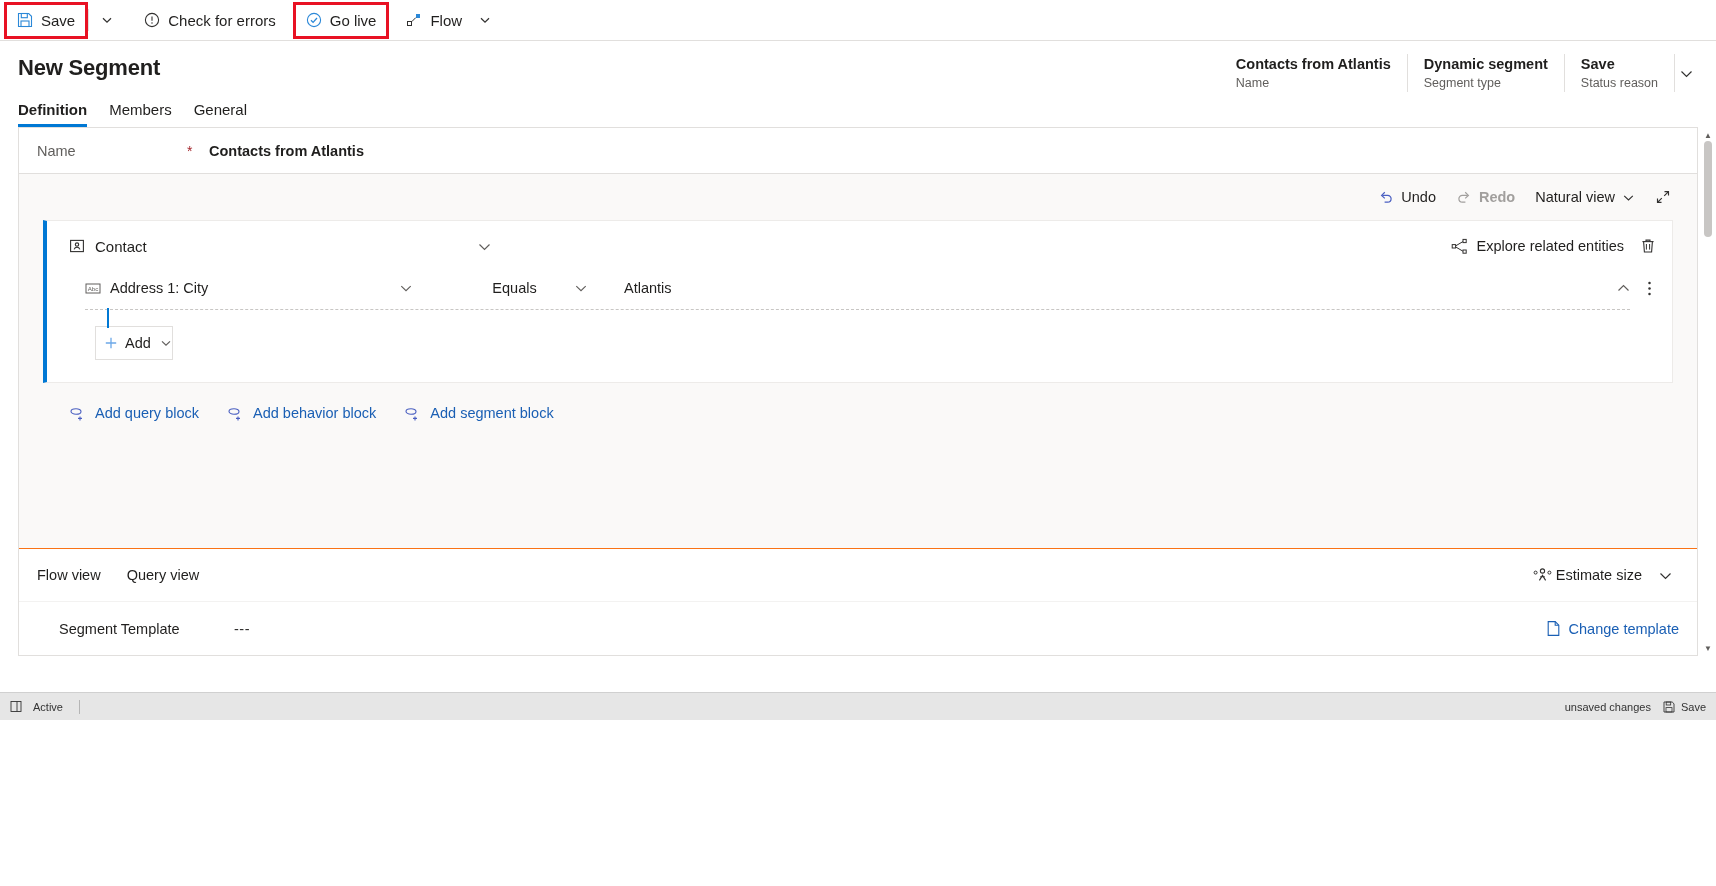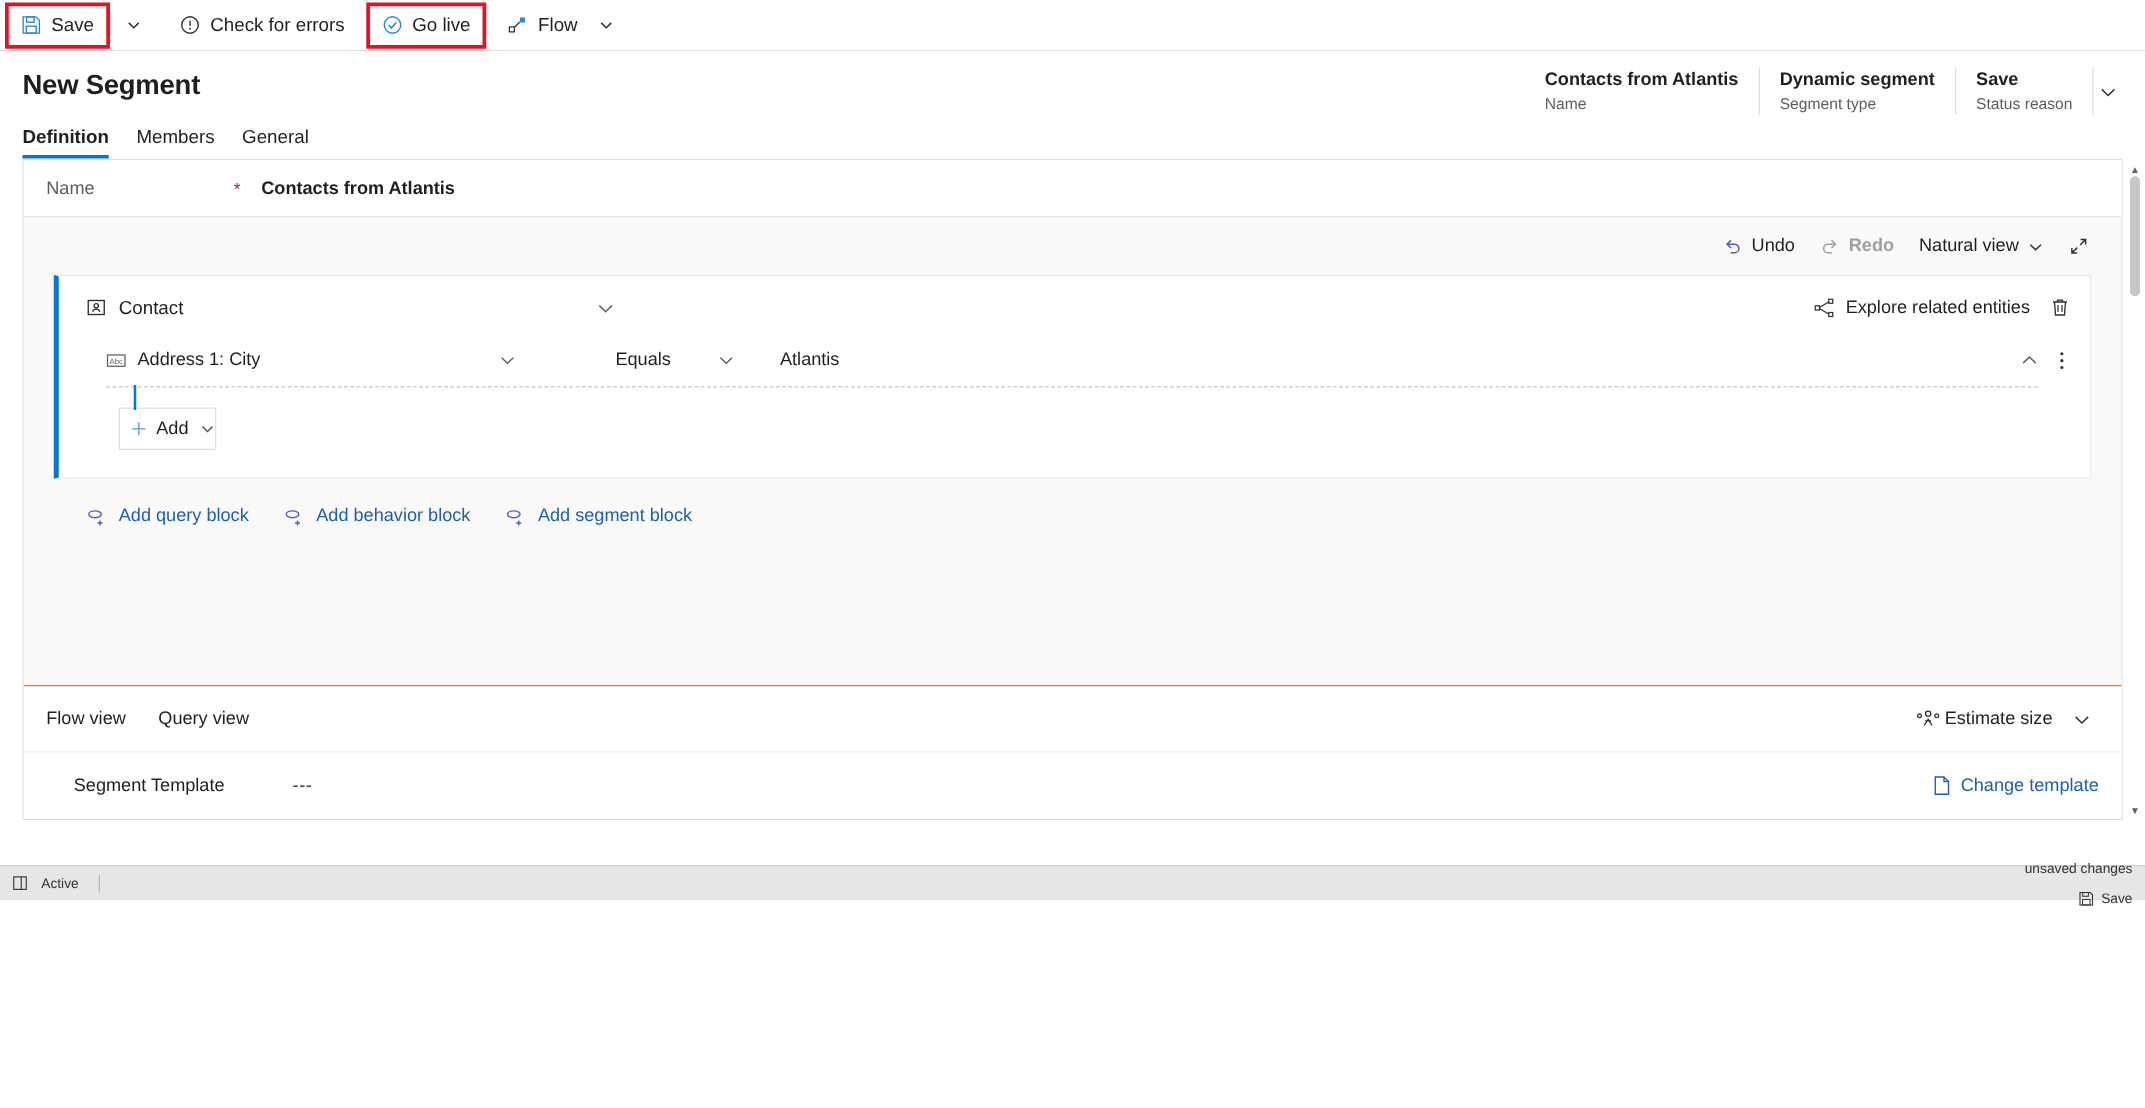--- a/index.html
+++ b/index.html
@@ -168,21 +168,21 @@
   }
 
   
   .statusbar {
     flex: 0 0 28px; height: 28px;
     background: #e6e6e6; border-top: 1px solid #d0d0d0;
     display: flex; align-items: center; padding: 0 10px;
     font-size: 11px; color: #333333;
   }
   .sb-left { display: flex; align-items: center; gap: 10px; }
-  .sb-right { margin-left: auto; display: flex; align-items: flex-end; gap: 12px; flex-direction: column; }
+  .sb-right { margin-left: auto; display: flex; align-items: center; gap: 12px; }
   .sb-item { display: flex; align-items: center; gap: 6px; cursor: default; }
   .sb-sep { width: 1px; height: 14px; background: #b5b5b5; margin-left: 6px; }
   .spacer-white { flex: 0 0 36px; background: #ffffff; }
 </style>
 </head>
 <body>
 
 <div class="app">
 
   <div class="cmdbar">

